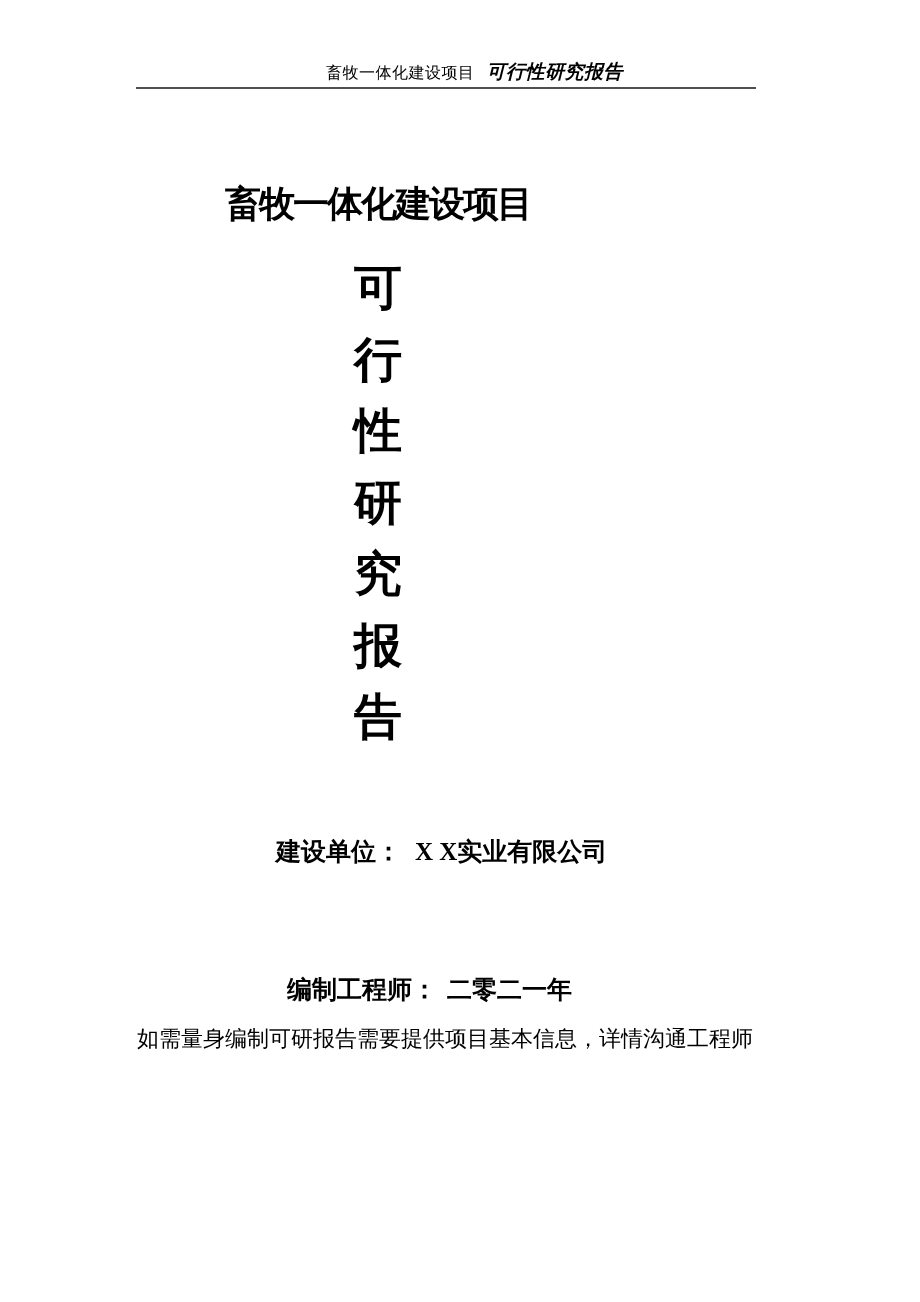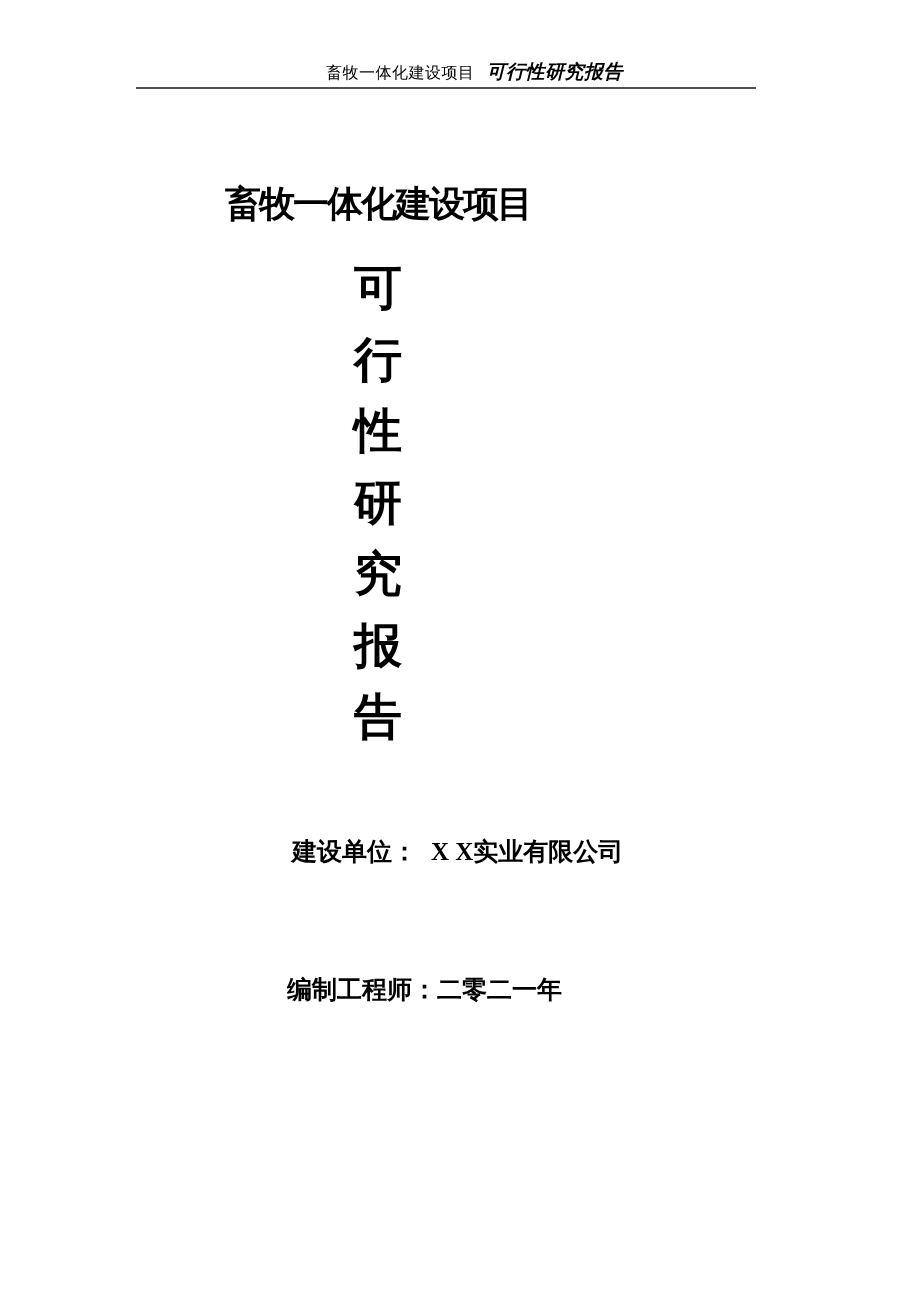--- a/index.html
+++ b/index.html
@@ -76,26 +76,26 @@
 
   
   .info-row {
     position: absolute;
     font-size: 25px;
     font-weight: 700;
     line-height: 30px;
     white-space: nowrap;
   }
   .info-row .info-value { display: inline-block; }
-  .info-row-1 { top: 837px; left: 292px; }
+  .info-row-1 { top: 837px; left: 276px; }
   .info-row-1 .info-value { margin-left: 14px; }
   .info-row-2 { top: 907px; left: 290px; }
   .info-row-2 .info-value { margin-left: 26px; }
   .info-row-3 { top: 975px; left: 287px; }
-  .info-row-3 .info-value { }
+  .info-row-3 .info-value { margin-left: 10px; }
 
   
   .footer-note {
     position: absolute;
     top: 1024px;
     left: 137px;
     font-size: 22px;
     font-weight: 400;
     line-height: 30px;
     letter-spacing: 0px;
@@ -126,14 +126,15 @@
 
   <div class="info-row info-row-1">
     <span class="info-label">建设单位：</span><span class="info-value">X X实业有限公司</span>
   </div>
 
 
   <div class="info-row info-row-3">
     <span class="info-label">编制工程师：</span><span class="info-value">二零二一年</span>
   </div>
 
+  <div class="footer-note">如需量身编制可研报告需要提供项目基本信息，详情沟通工程师</div>
 
 </div>
 
 </body></html>

